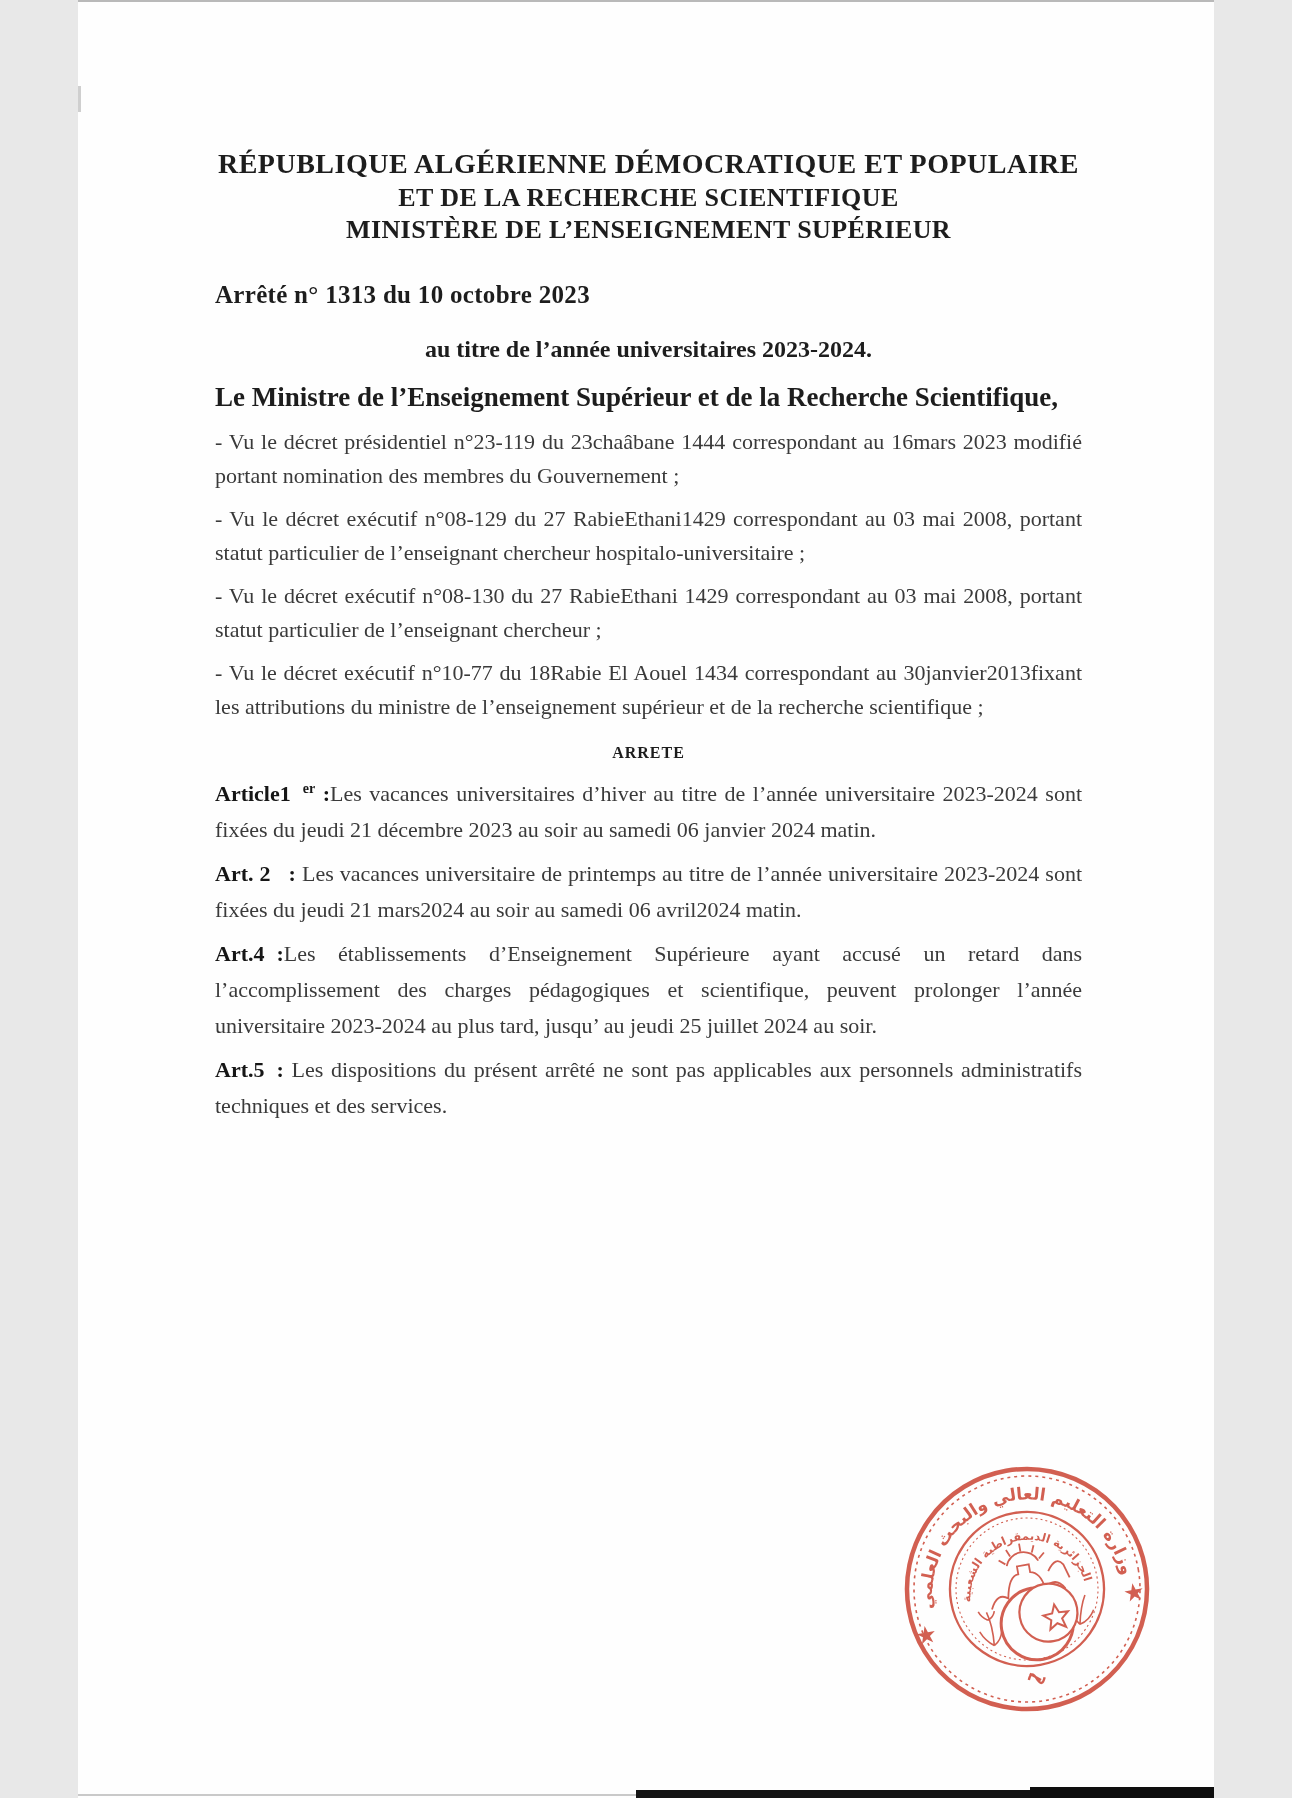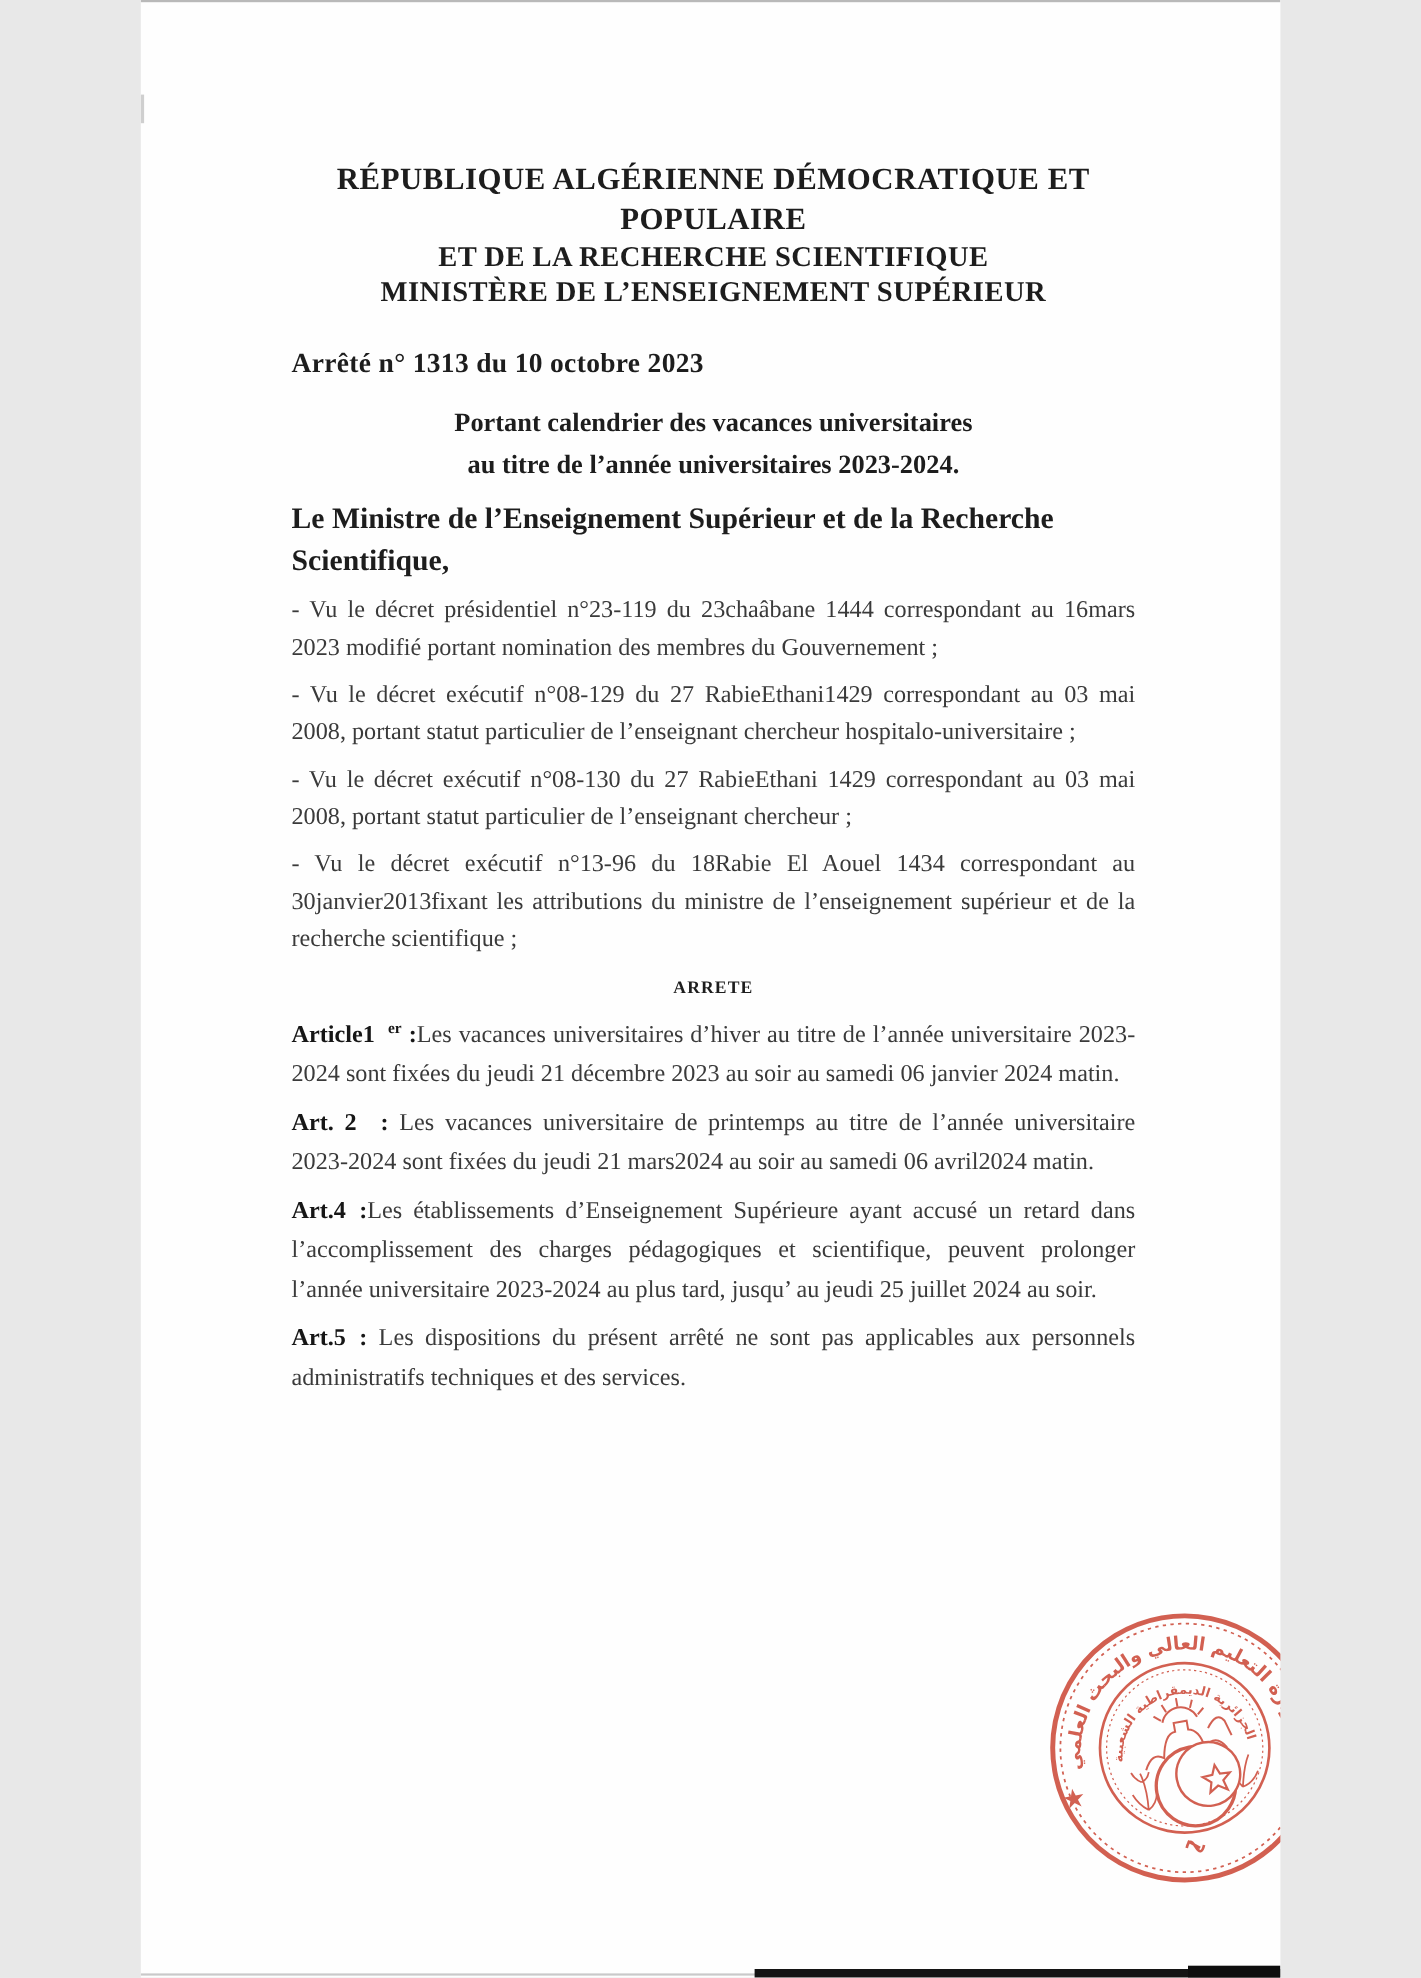--- a/index.html
+++ b/index.html
@@ -1,18 +1,18 @@
 <!DOCTYPE html>
 <html><head>
 <meta charset="utf-8">
 <style>
   html,body{margin:0;padding:0;background:#e8e8e8;}
   .page{
     position:relative;
-    width:1036px;height:1798px;
+    width:1136px;height:1798px;
     margin:0 auto;
     background:#fefefe;
     overflow:hidden;
     font-family:"Liberation Serif", serif;
     color:#3a3a3a;
   }
   .content{
     position:absolute;
     left:137px; right:132px; top:146px;
   }
@@ -64,30 +64,29 @@
 
     <div class="doc-header">
       <div class="h1">RÉPUBLIQUE ALGÉRIENNE DÉMOCRATIQUE ET POPULAIRE</div>
       <div class="h2">ET DE LA RECHERCHE SCIENTIFIQUE</div>
       <div class="h2">MINISTÈRE DE L’ENSEIGNEMENT SUPÉRIEUR</div>
     </div>
 
     <div class="doc-title">Arrêté n° 1313 du 10 octobre 2023</div>
 
     <div class="doc-subtitle">
-      <div class="sub-line">Portant calendrier  des vacances universitaires</div>
       <div class="sub-line">au titre de l’année universitaires 2023-2024.</div>
     </div>
 
     <div class="intro">Le Ministre de l’Enseignement Supérieur et de la Recherche Scientifique,</div>
 
     <p class="vu">- Vu le décret présidentiel n°23-119 du 23chaâbane 1444 correspondant au 16mars 2023 modifié portant nomination des membres du Gouvernement ;</p>
     <p class="vu">- Vu le décret exécutif n°08-129 du 27 RabieEthani1429 correspondant au 03 mai 2008, portant statut particulier de l’enseignant chercheur hospitalo-universitaire ;</p>
     <p class="vu">- Vu le décret exécutif n°08-130 du 27 RabieEthani 1429 correspondant au 03 mai 2008, portant statut particulier de l’enseignant chercheur ;</p>
-    <p class="vu">- Vu le décret exécutif n°13-96 du 18Rabie El Aouel 1434 correspondant au 30janvier2013fixant les attributions du ministre de l’enseignement supérieur et de la recherche scientifique ;</p>
+    <p class="vu">- Vu le décret exécutif n°10-77 du 18Rabie El Aouel 1434 correspondant au 30janvier2013fixant les attributions du ministre de l’enseignement supérieur et de la recherche scientifique ;</p>
 
     <div class="arrete-heading">ARRETE</div>
 
     <p class="article"><b><span>Article1</span><sup>er</sup><span> :</span></b><span>Les vacances universitaires d’hiver au titre de l’année universitaire 2023-2024 sont fixées du jeudi 21 décembre 2023 au soir au samedi 06 janvier 2024 matin.</span></p>
 
     <p class="article"><b><span>Art. 2</span><sup></sup><span> : </span></b><span>Les vacances universitaire  de  printemps au titre de l’année universitaire 2023-2024 sont fixées du jeudi 21 mars2024 au soir au samedi 06 avril2024 matin.</span></p>
 
 
     <p class="article"><b><span>Art.4</span><sup></sup><span>:</span></b><span>Les établissements d’Enseignement Supérieure ayant accusé un retard dans l’accomplissement des charges pédagogiques et scientifique, peuvent prolonger l’année universitaire 2023-2024 au plus tard, jusqu’ au jeudi 25 juillet 2024 au soir.</span></p>
 

